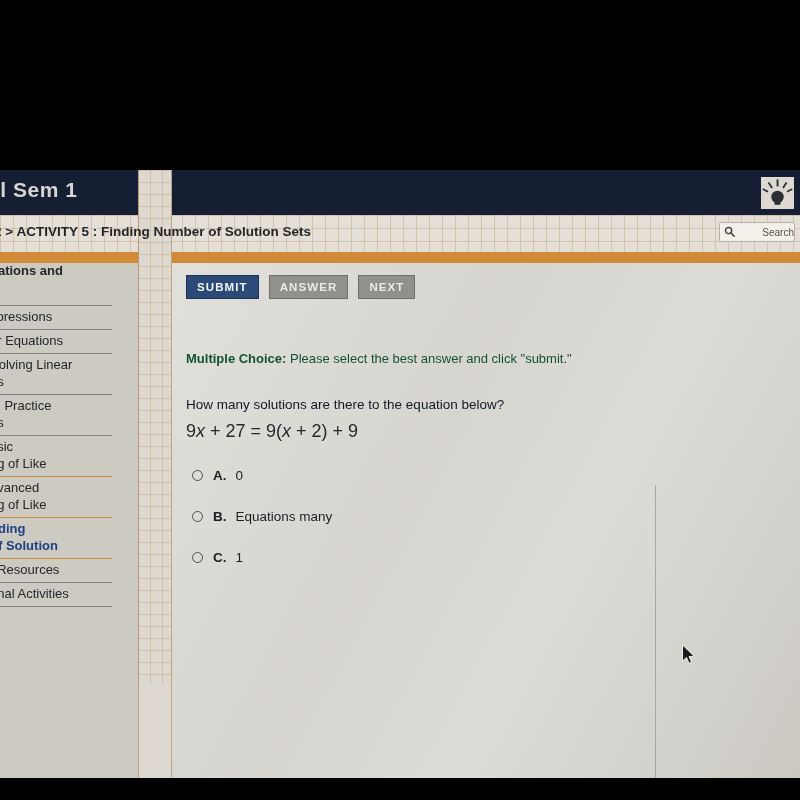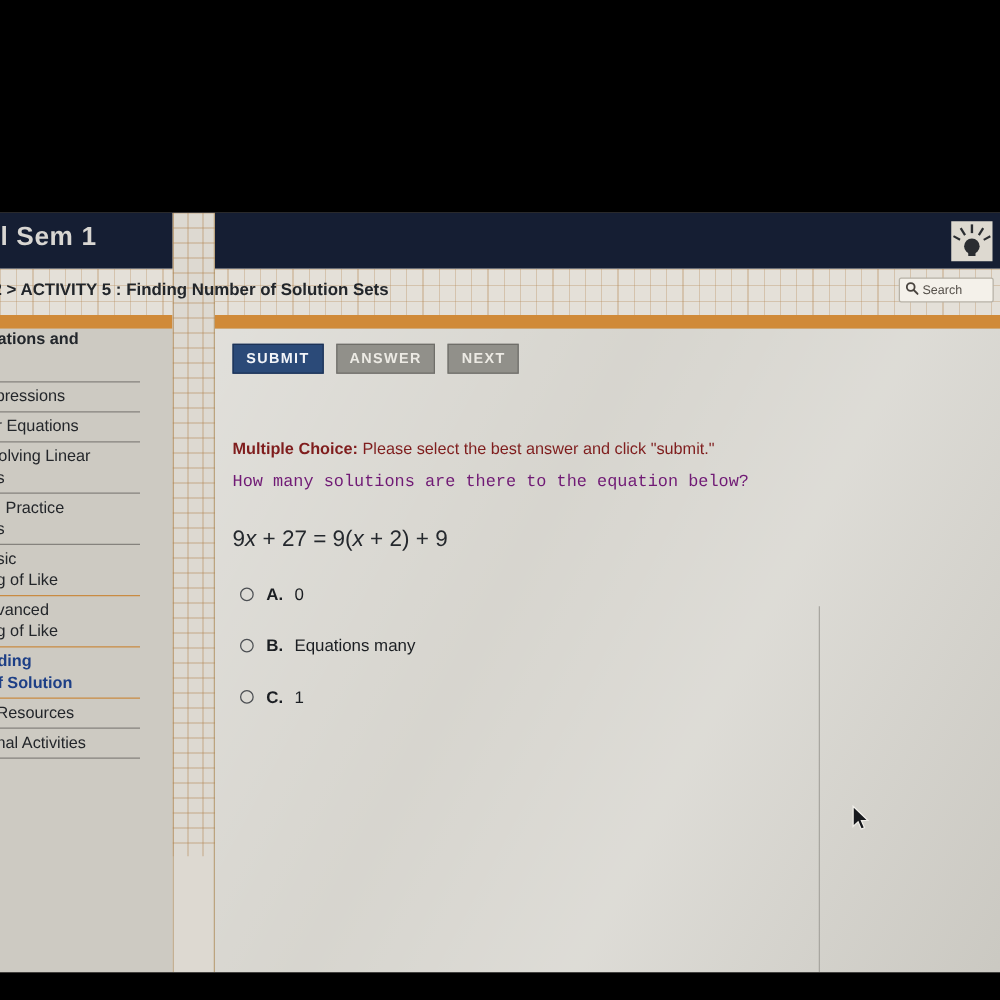--- a/index.html
+++ b/index.html
@@ -98,20 +98,21 @@
     height: 20px;
     background: #f4f1ea;
     border: 1px solid #b6b1a6;
     border-radius: 2px;
     z-index: 3;
     display: flex;
     align-items: center;
     gap: 3px;
     padding-left: 4px;
     box-sizing: border-box;
+    justify-content: space-between;
   }
   .searchbox .sicon { display:block; flex:0 0 auto; }
   .search-label {
     font-size: 10px;
     color: #55504a;
     white-space: nowrap;
   }
 
   
   .orangebar {
@@ -264,32 +265,31 @@
     font-size: 22px;
     font-weight: bold;
     color: #15181c;
     z-index: 2;
   }
   .qinstr {
     position: absolute;
     left: 14px;
     top: 88px;
     font-size: 13px;
-    color: #7f1d1d;
+    color: #14532d;
     z-index: 2;
   }
   .qinstr b { font-weight: bold; }
   .qprompt {
     position: absolute;
     left: 14px;
-    top: 116px;
+    top: 134px;
     font-size: 13.5px;
-    color: #701a75;
-    z-index: 2;
-    font-family: Liberation Mono, monospace;
+    color: #0f172a;
+    z-index: 2;
   }
   .qequation {
     position: absolute;
     left: 14px;
     top: 158px;
     font-size: 18px;
     color: #24282d;
     z-index: 2;
   }
   .qequation i { font-style: italic; }

